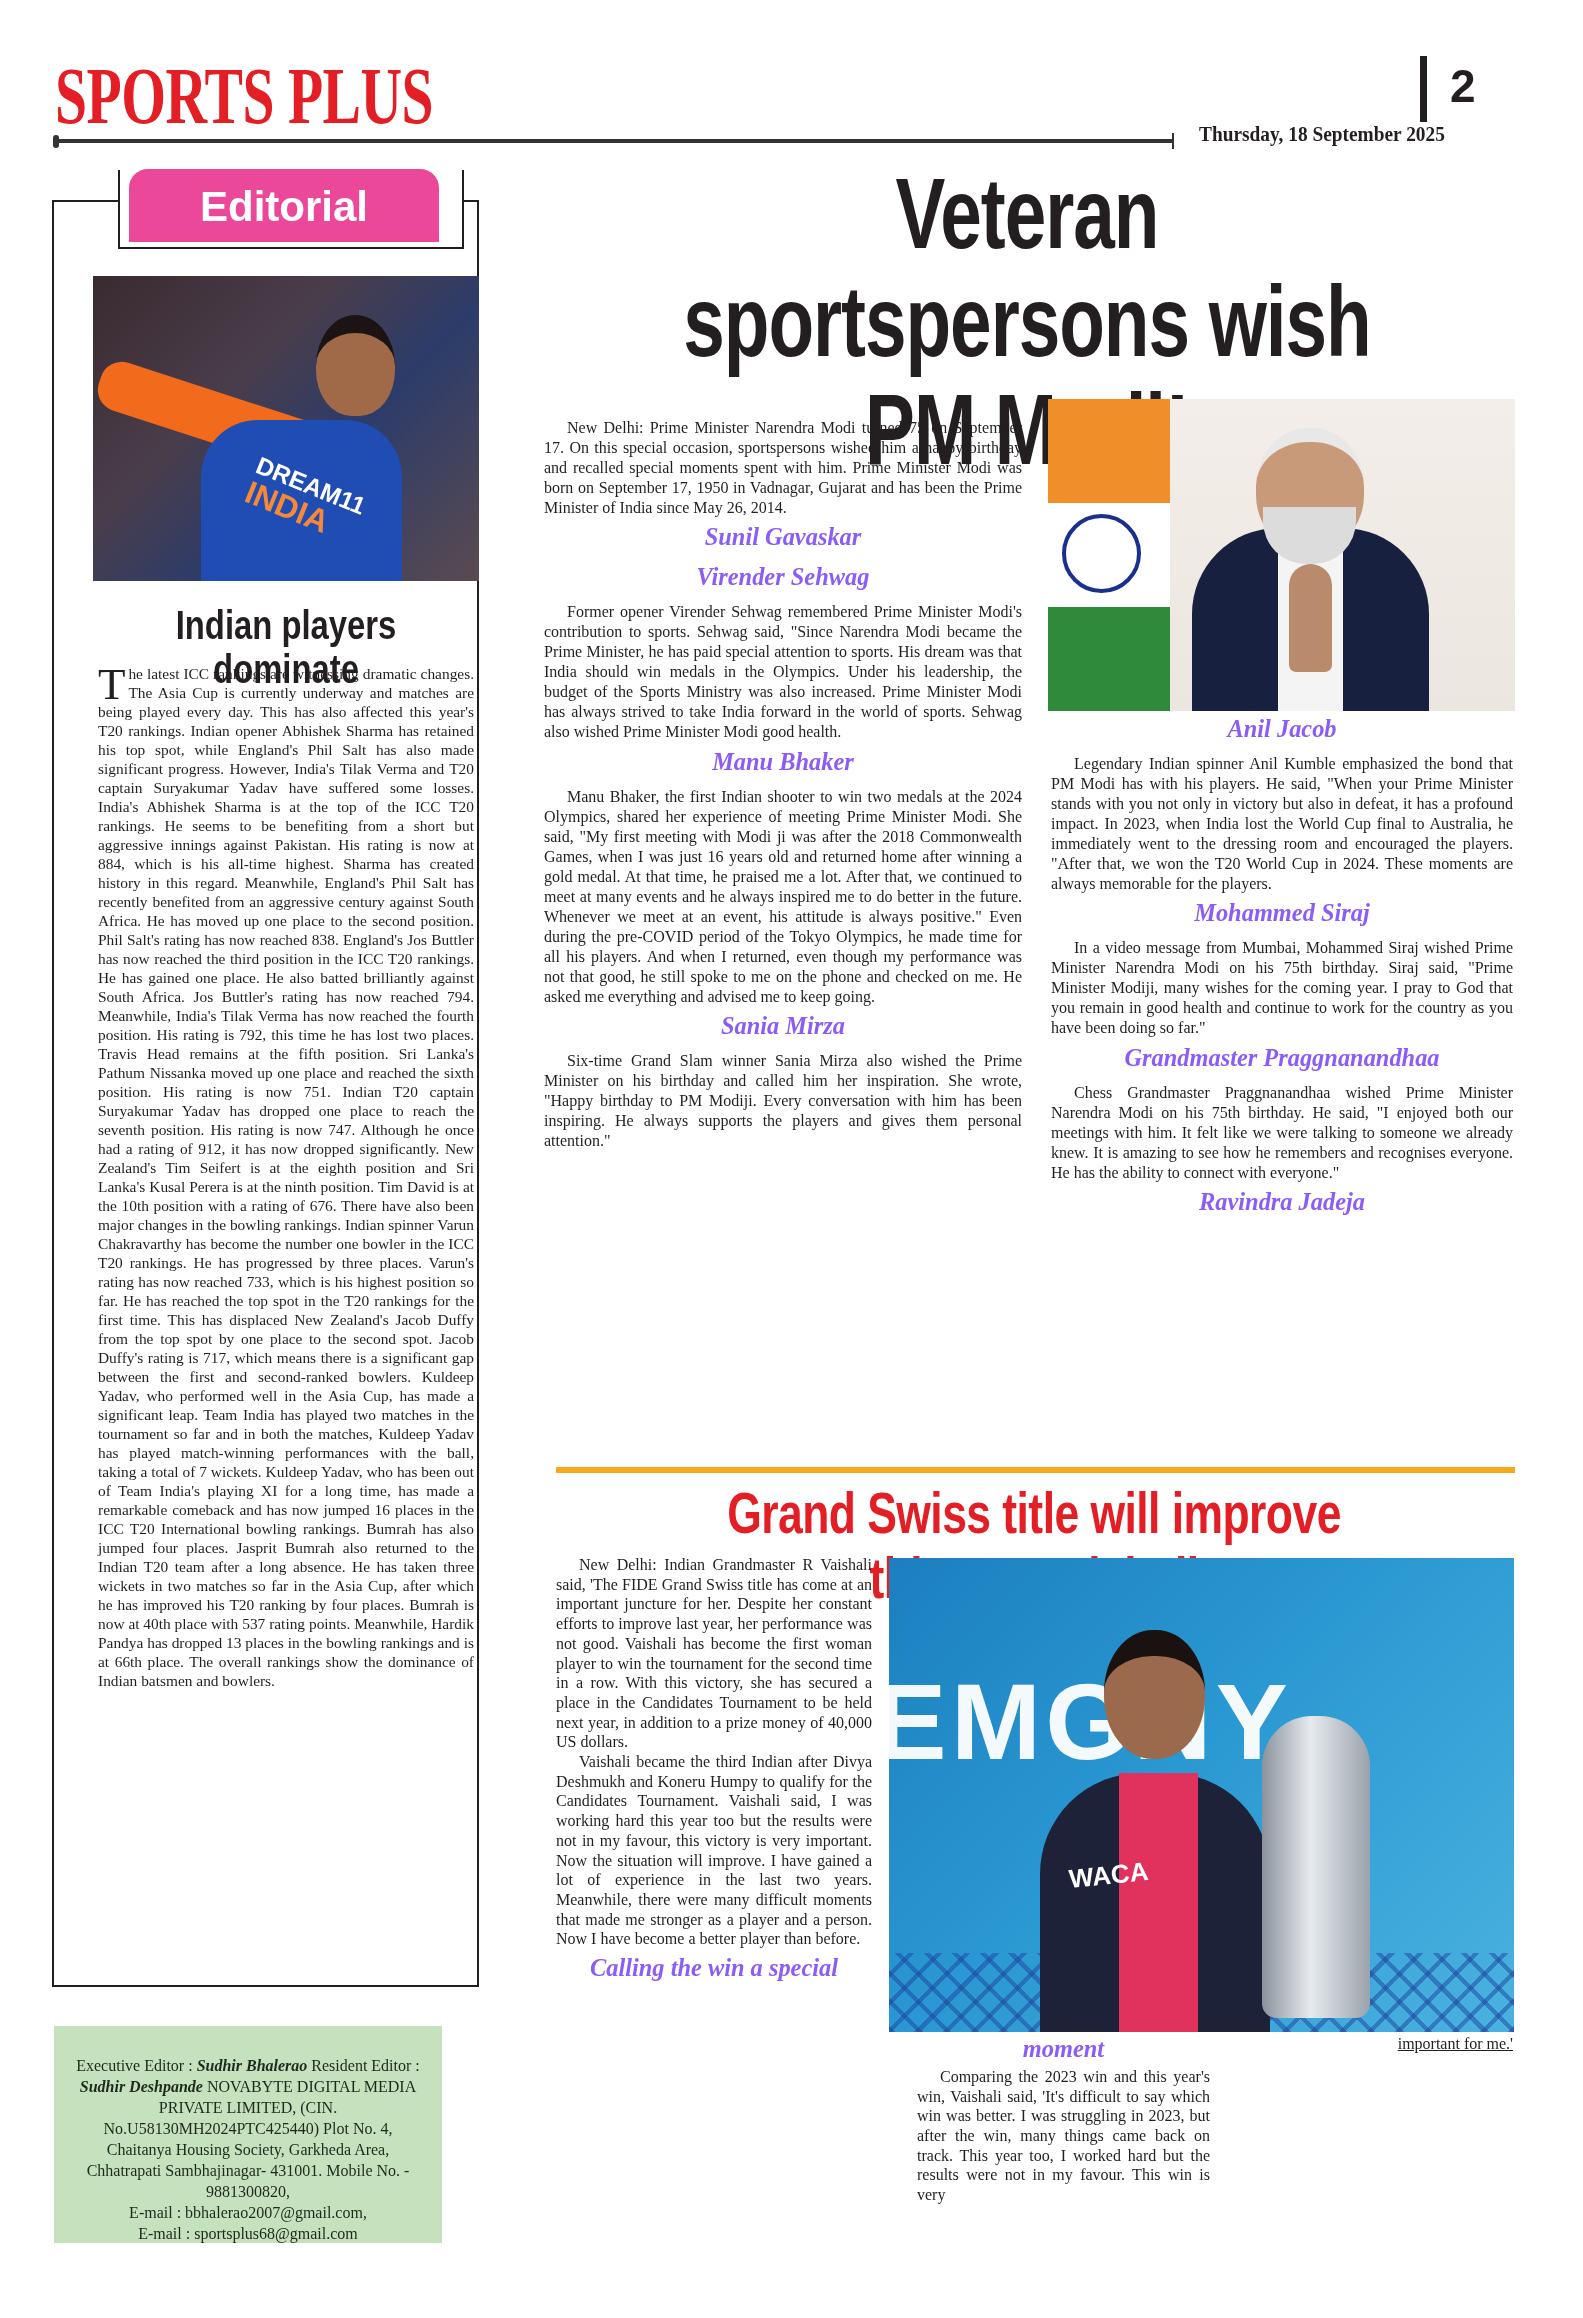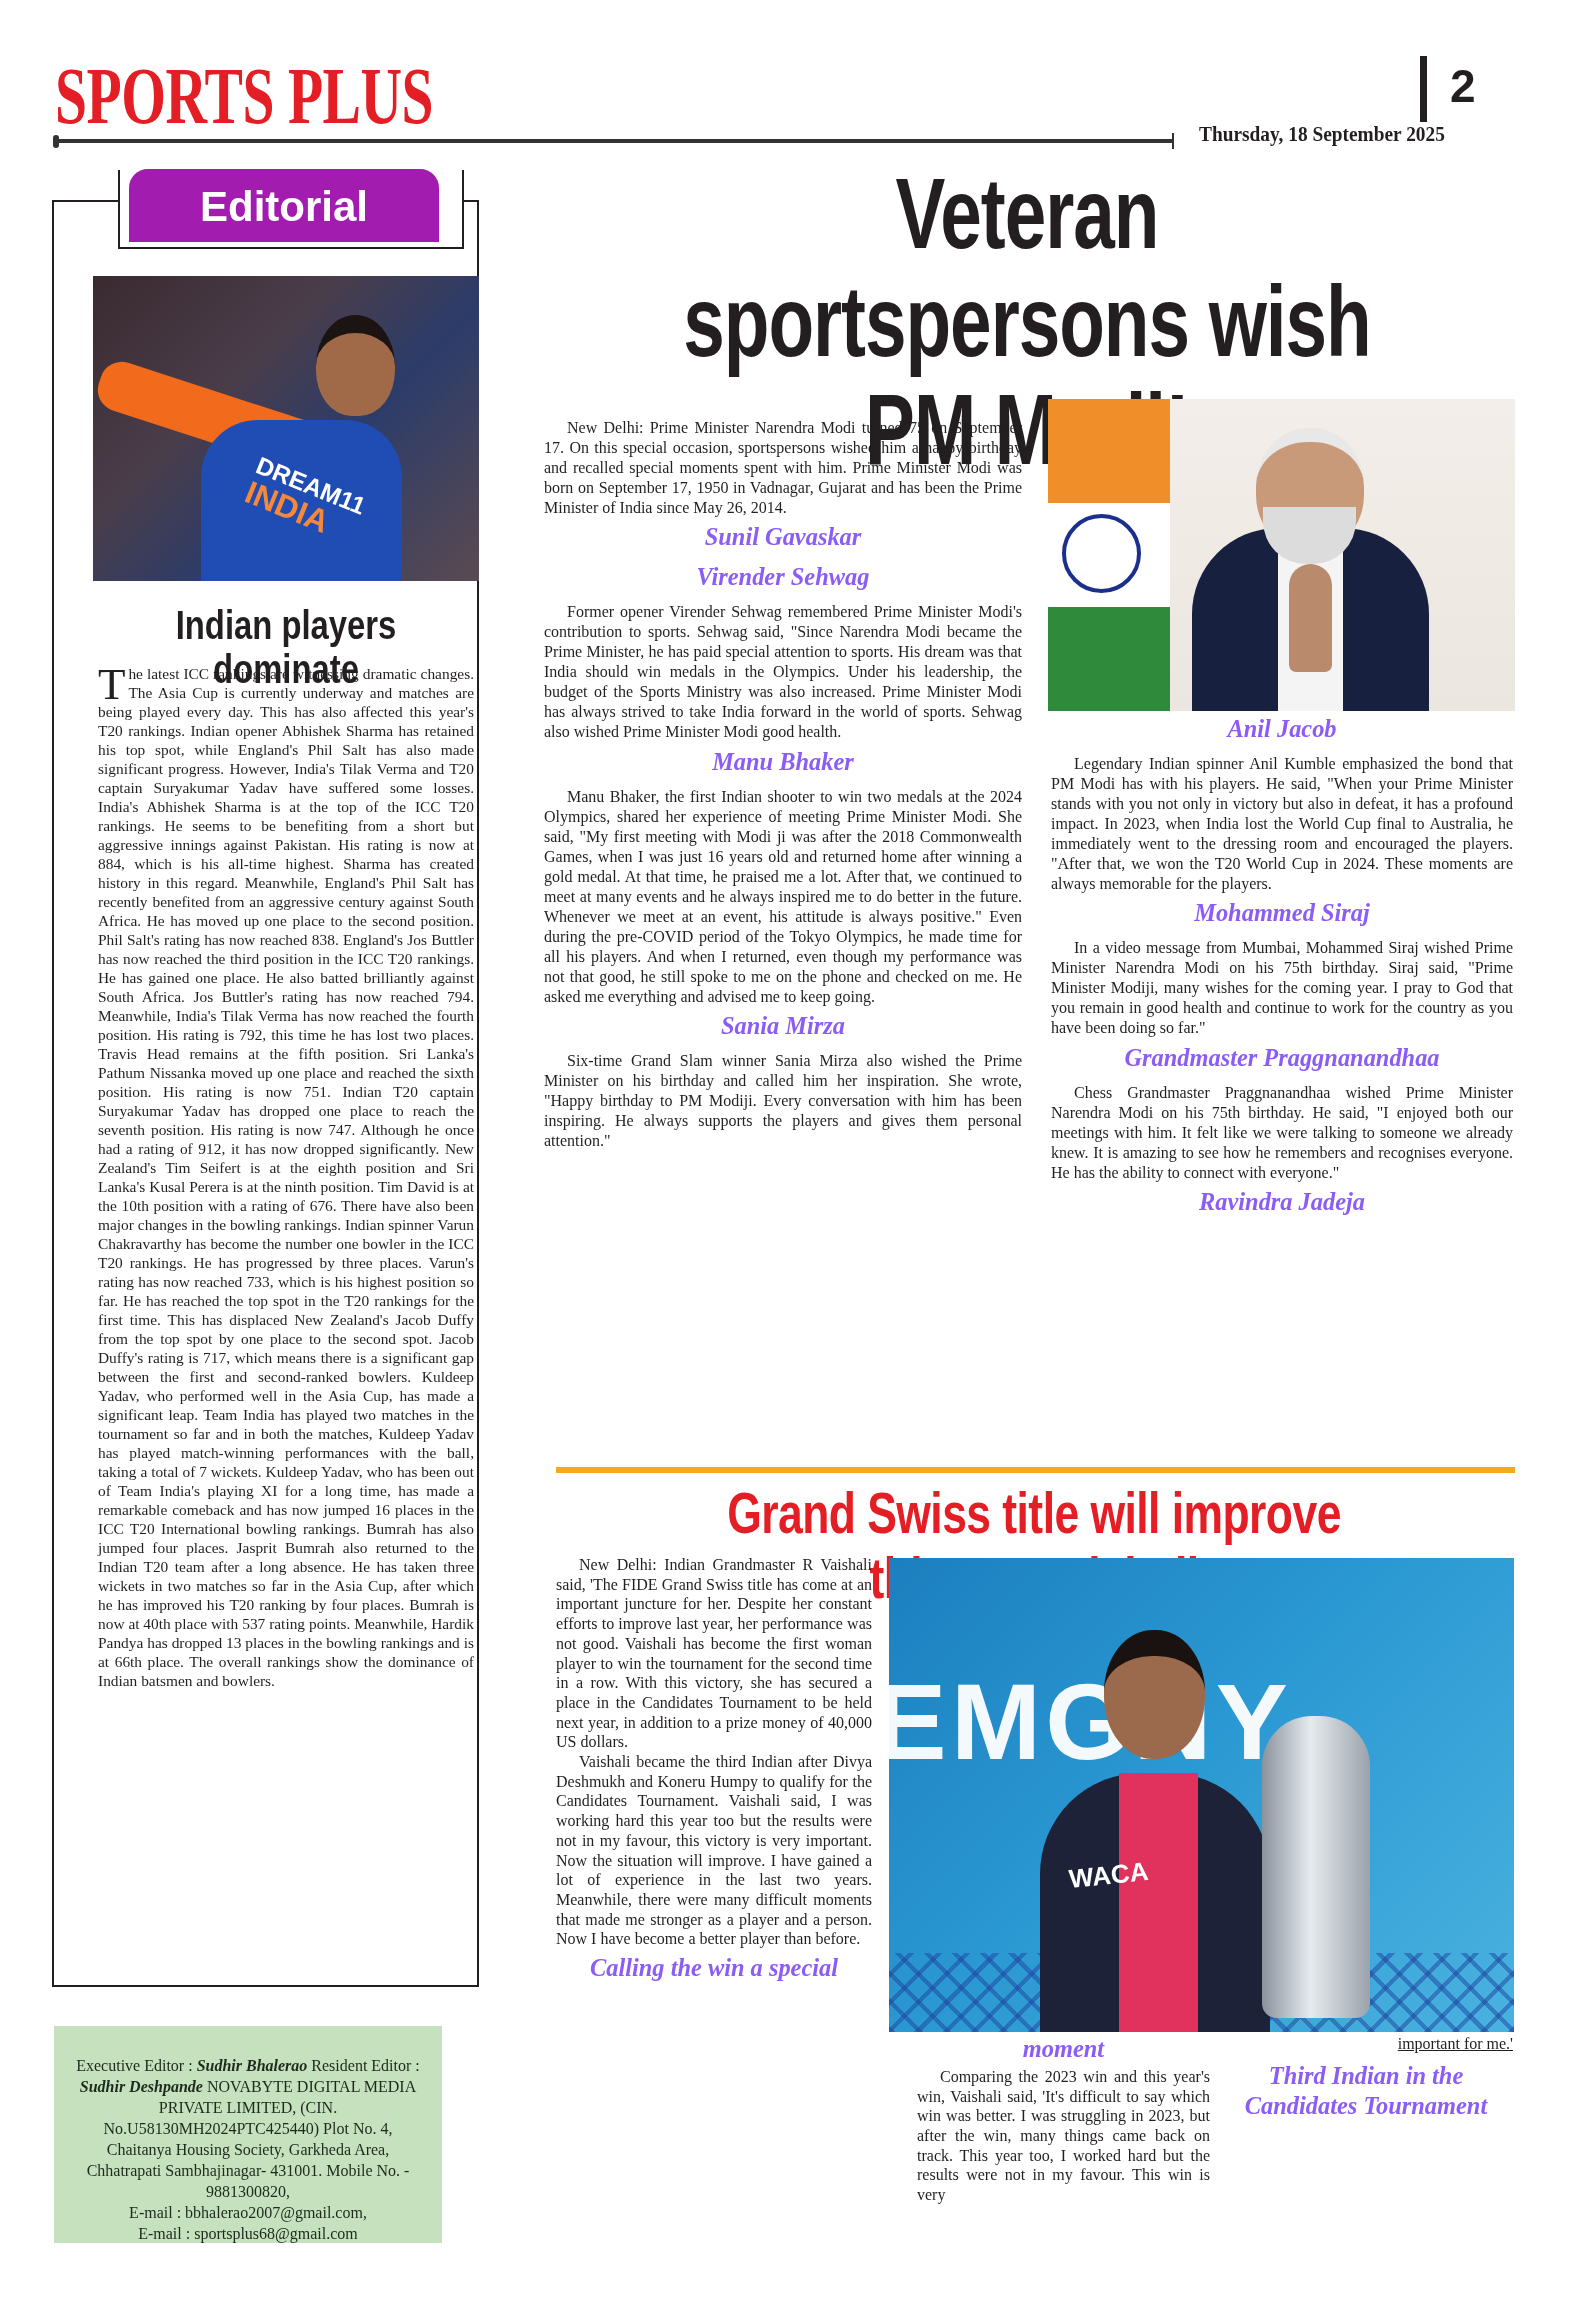--- a/index.html
+++ b/index.html
@@ -11,21 +11,21 @@
   .page-bar { position: absolute; left: 1420px; top: 56px; width: 7.2px; height: 66px; background: #231f20; }
   .page-num { position: absolute; left: 1450px; top: 63px; font-family: "Liberation Sans", sans-serif; font-weight: bold; font-size: 46px; line-height: 1; }
   .date-text { position: absolute; left: 1199px; top: 122px; font-weight: bold; font-size: 21.5px; transform: scaleX(0.9); transform-origin: left top; }
   .rule { position: absolute; left: 56px; top: 139px; width: 1117px; height: 4.3px; background: #333; }
   .rule::before { content:""; position:absolute; left:-2.9px; top:-4.3px; width:5.7px; height:13px; background:#333; border-radius:2.9px; }
   .rule::after { content:""; position:absolute; right:-1.4px; top:-5.7px; width:2.9px; height:16px; background:#333; }
 
   
   .ed-box { position: absolute; left: 52px; top: 200px; width: 427px; height: 1787px; border: 2.2px solid #231f20; }
   .ed-tab-bg { position: absolute; left: 118px; top: 170px; width: 346px; height: 79px; background: #fff; border: 2.2px solid #231f20; border-top: none; }
-  .ed-tab { position: absolute; left: 129px; top: 169px; width: 310px; height: 73px; background: #a21caf; border-radius: 18.7px 18.7px 0 0; color: #fff; font-family: "Liberation Sans", sans-serif; font-weight: bold; font-size: 42px; text-align: center; line-height: 75px; }
+  .ed-tab { position: absolute; left: 129px; top: 169px; width: 310px; height: 73px; background: #ec4899; border-radius: 18.7px 18.7px 0 0; color: #fff; font-family: "Liberation Sans", sans-serif; font-weight: bold; font-size: 42px; text-align: center; line-height: 75px; }
   .ed-photo { position: absolute; left: 93px; top: 276px; width: 386px; height: 305px; background: linear-gradient(135deg, #3a2a30 0%, #4a3d4a 35%, #2c3c6a 60%, #5a4a50 100%); overflow: hidden; }
   .ed-photo .jersey { position:absolute; left: 108px; top: 144px; width: 201px; height: 162px; background: #1f4db3; border-radius: 57px 57px 0 0; }
   .ed-photo .arm { position:absolute; left: 7.2px; top: 79px; width: 237px; height: 50px; background: #f26a1b; transform: rotate(18deg); transform-origin: left center; border-radius: 21.5px; }
   .ed-photo .head { position:absolute; left: 223px; top: 39px; width: 79px; height: 101px; background: #a06a48; border-radius: 50% 50% 45% 45%; border-top: 18.7px solid #1b1412; }
   .ed-photo .logo { position:absolute; left: 154px; top: 197px; font-family:"Liberation Sans",sans-serif; font-weight:bold; color:#fff; font-size: 24.4px; transform: rotate(22deg); line-height: 1; }
   .ed-photo .logo span { display:block; color:#f6883a; font-size: 32px; }
 
   .ed-headline { position: absolute; left: 93px; top: 603px; width: 386px; text-align: center; font-family: "Liberation Sans", sans-serif; font-weight: bold; font-size: 40px; transform: scaleX(0.82); transform-origin: center top; line-height: 1.1; color: #231f20; }
   .ed-body { position: absolute; left: 98px; top: 664px; width: 376px; font-size: 15.4px; line-height: 19px; text-align: justify; }
   .dropcap { float: left; font-size: 45px; line-height: 34px; padding-right: 2.9px; margin-top: 2.9px; }
@@ -156,15 +156,14 @@
   <div class="trophy"></div>
 </div>
 
 <div class="col" style="left:889px; top:2034px; width:293px; font-size:16px; line-height:19.7px;margin-left:28px;">
   <div class="sub" style="margin:0 0 2.9px 0;">moment</div>
   <p>Comparing the 2023 win and this year's win, Vaishali said, 'It's difficult to say which win was better. I was struggling in 2023, but after the win, many things came back on track. This year too, I worked hard but the results were not in my favour. This win is very</p>
 </div>
 
 <div class="col" style="left:1219px; top:2034px; width:294px; font-size:16px; line-height:19.7px;">
   <div style="text-align:right;text-decoration:underline;">important for me.'</div>
-  <div class="sub" style="margin:7.2px 0 10px 0;">Third Indian in the Candidates Tournament</div>
 </div>
 
 
 </body></html>

